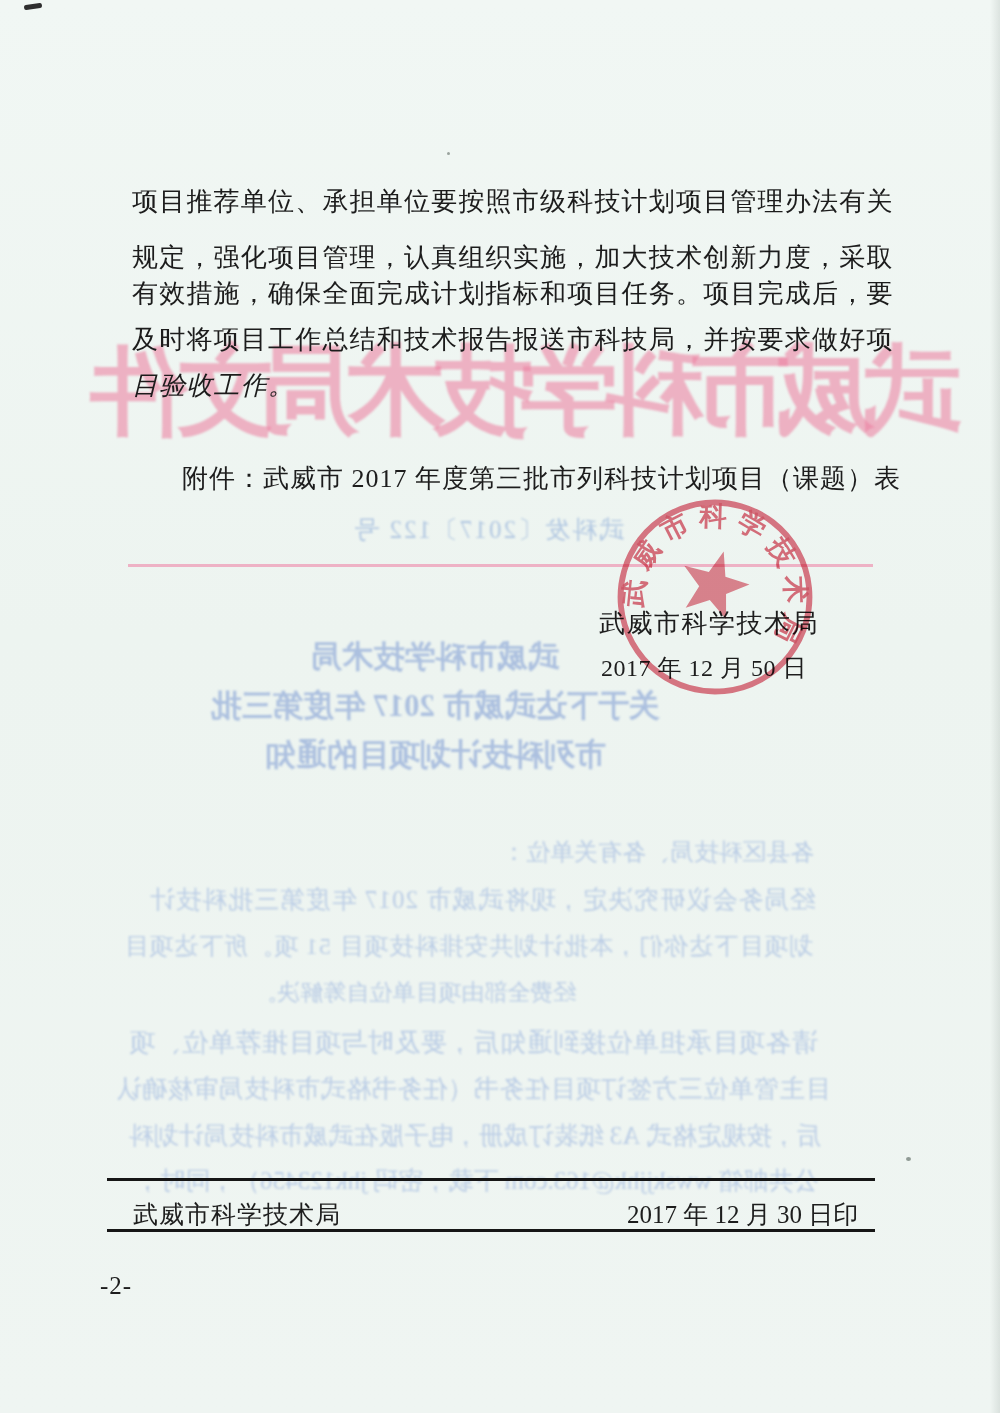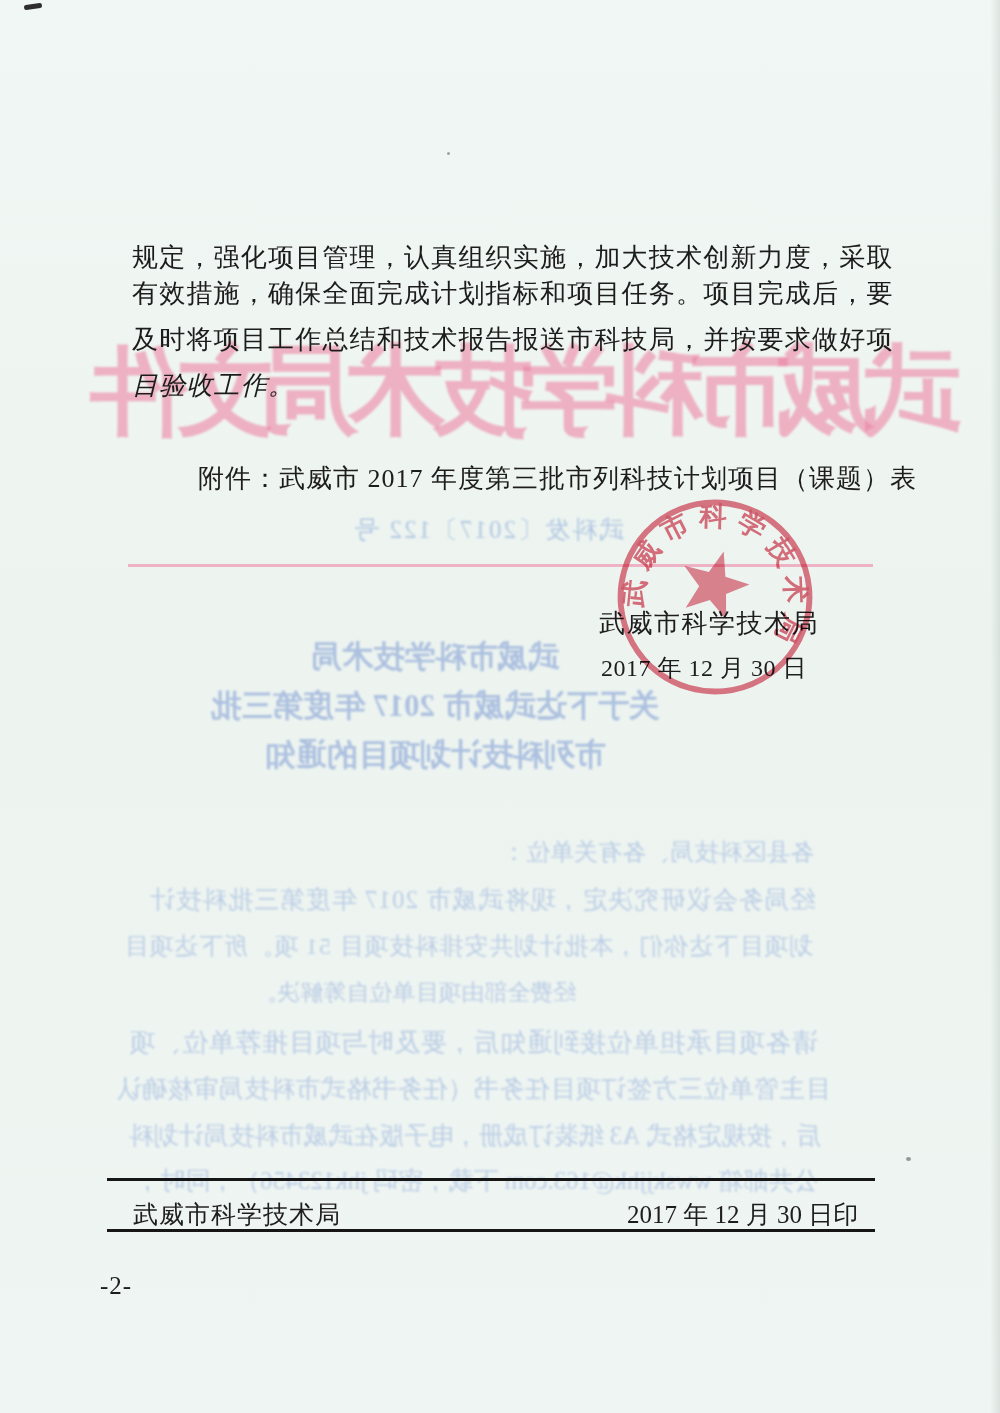--- a/index.html
+++ b/index.html
@@ -40,21 +40,21 @@
   .bh-h{top:1164px;left:108px;width:737px;font-size:25px;}
 
   
   .ink{position:absolute;inset:0;z-index:2;}
   .body-line{font-size:26px;letter-spacing:1.2px;color:#1c1c1c;}
   .bl0{top:184px;left:132px;}
   .bl1{top:240px;left:132px;}
   .bl2{top:276px;left:132px;}
   .bl3{top:322px;left:132px;}
   .bl4{top:368px;left:132px;font-style:italic;}
-  .attach{top:461px;left:182px;font-size:26px;letter-spacing:1px;margin-left:16px;}
+  .attach{top:461px;left:182px;font-size:26px;letter-spacing:1px;}
   .sig-agency{top:606px;left:599px;font-size:26px;letter-spacing:1.5px;}
   .sig-date{top:652px;left:601px;font-size:24px;letter-spacing:0.5px;}
   .foot-rule{left:107px;width:768px;height:3px;background:#161616;}
   .fr1{top:1178px;}
   .fr2{top:1229px;}
   .foot-agency{top:1198px;left:133px;font-size:25px;letter-spacing:1px;}
   .foot-date{top:1198px;left:627px;font-size:25px;}
   .page-num{top:1272px;left:100px;font-size:25px;letter-spacing:1px;}
 
   
@@ -92,29 +92,30 @@
     <div class="abs bh-line bh-b mirror">经局务会议研究决定，现将武威市 2017 年度第三批科技计</div>
     <div class="abs bh-line bh-c mirror">划项目下达你们，本批计划共安排科技项目 51 项。所下达项目</div>
     <div class="abs bh-line bh-d mirror">经费全部由项目单位自筹解决。</div>
     <div class="abs bh-line bh-e mirror">请各项目承担单位接到通知后，要及时与项目推荐单位、项</div>
     <div class="abs bh-line bh-f mirror">目主管单位三方签订项目任务书（任务书格式市科技局审核确认</div>
     <div class="abs bh-line bh-g mirror">后，按规定格式 A3 纸装订成册，电子版在武威市科技局计划科</div>
     <div class="abs bh-line bh-h mirror">公共邮箱 wwskjjhk@163.com 下载，密码 jhk123456），同时，</div>
   </div>
 
   <div class="ink">
+    <div class="abs body-line bl0">项目推荐单位、承担单位要按照市级科技计划项目管理办法有关</div>
     <div class="abs body-line bl1">规定，强化项目管理，认真组织实施，加大技术创新力度，采取</div>
     <div class="abs body-line bl3">及时将项目工作总结和技术报告报送市科技局，并按要求做好项</div>
     <div class="abs body-line bl2">有效措施，确保全面完成计划指标和项目任务。项目完成后，要</div>
     <div class="abs body-line bl4">目验收工作。</div>
 
     <div class="abs attach">附件：武威市 2017 年度第三批市列科技计划项目（课题）表</div>
 
     <div class="abs sig-agency">武威市科学技术局</div>
-    <div class="abs sig-date">2017 年 12 月 30 日</div>
+    <div class="abs sig-date">2017 年 12 月 50 日</div>
 
     <div class="abs foot-rule fr1"></div>
     <div class="abs foot-agency">武威市科学技术局</div>
     <div class="abs foot-date">2017 年 12 月 30 日印</div>
     <div class="abs foot-rule fr2"></div>
 
     <div class="abs page-num">-2-</div>
   </div>
 
   <svg class="seal" viewBox="0 0 200 200">

